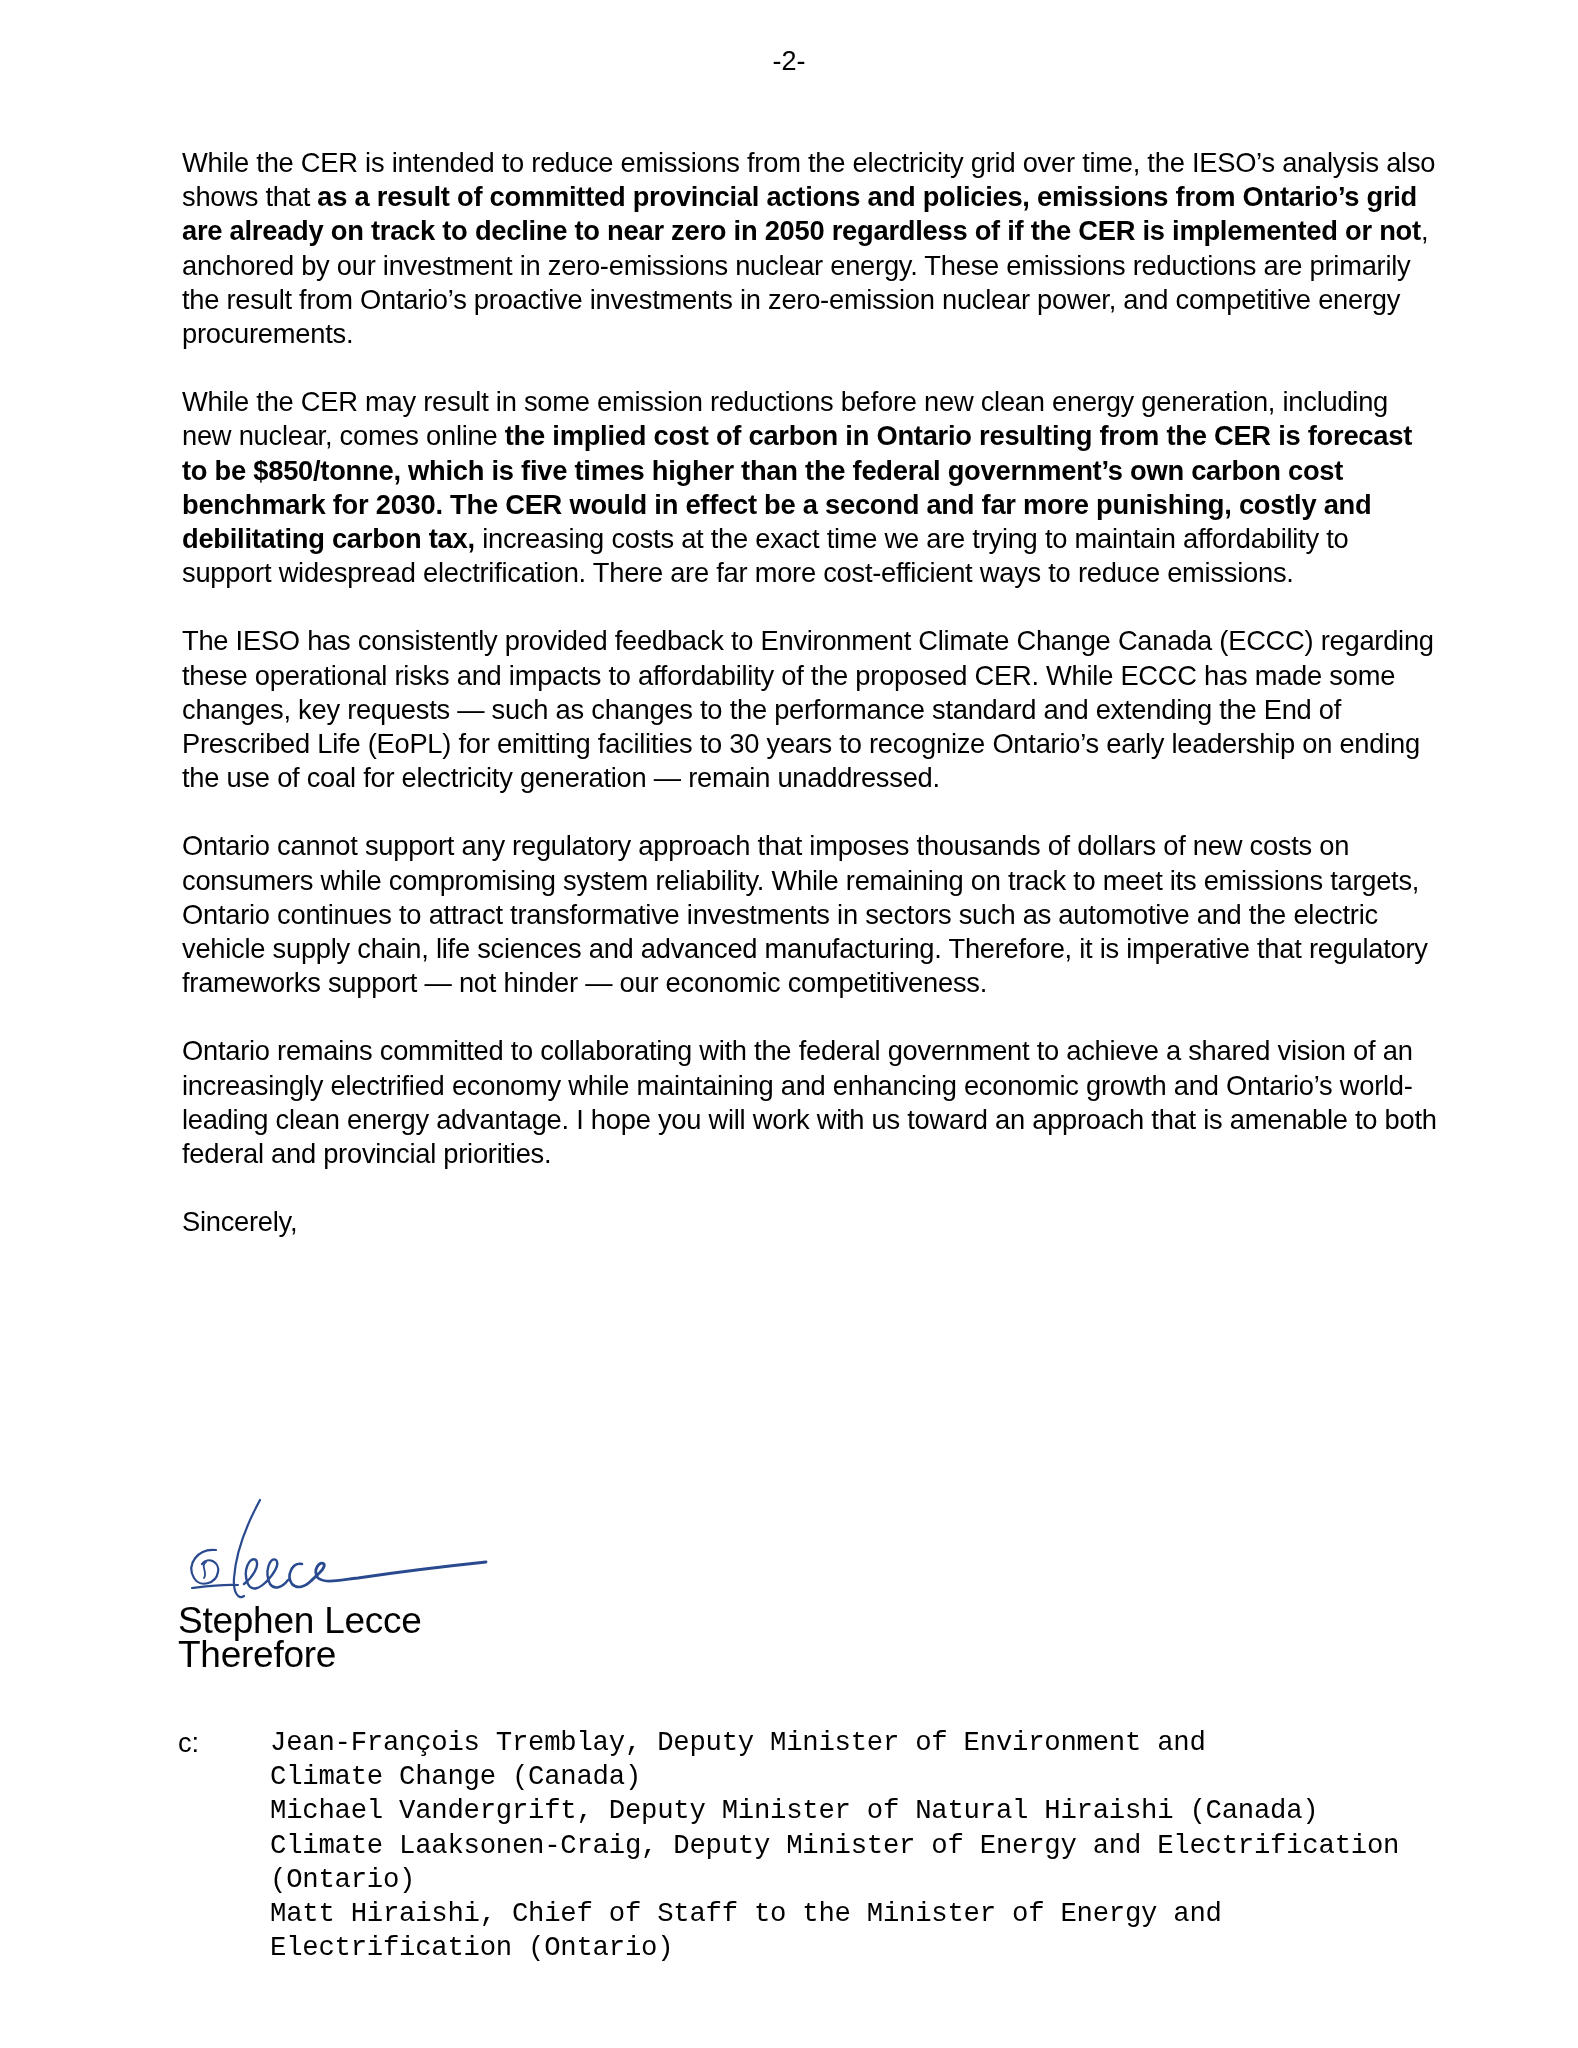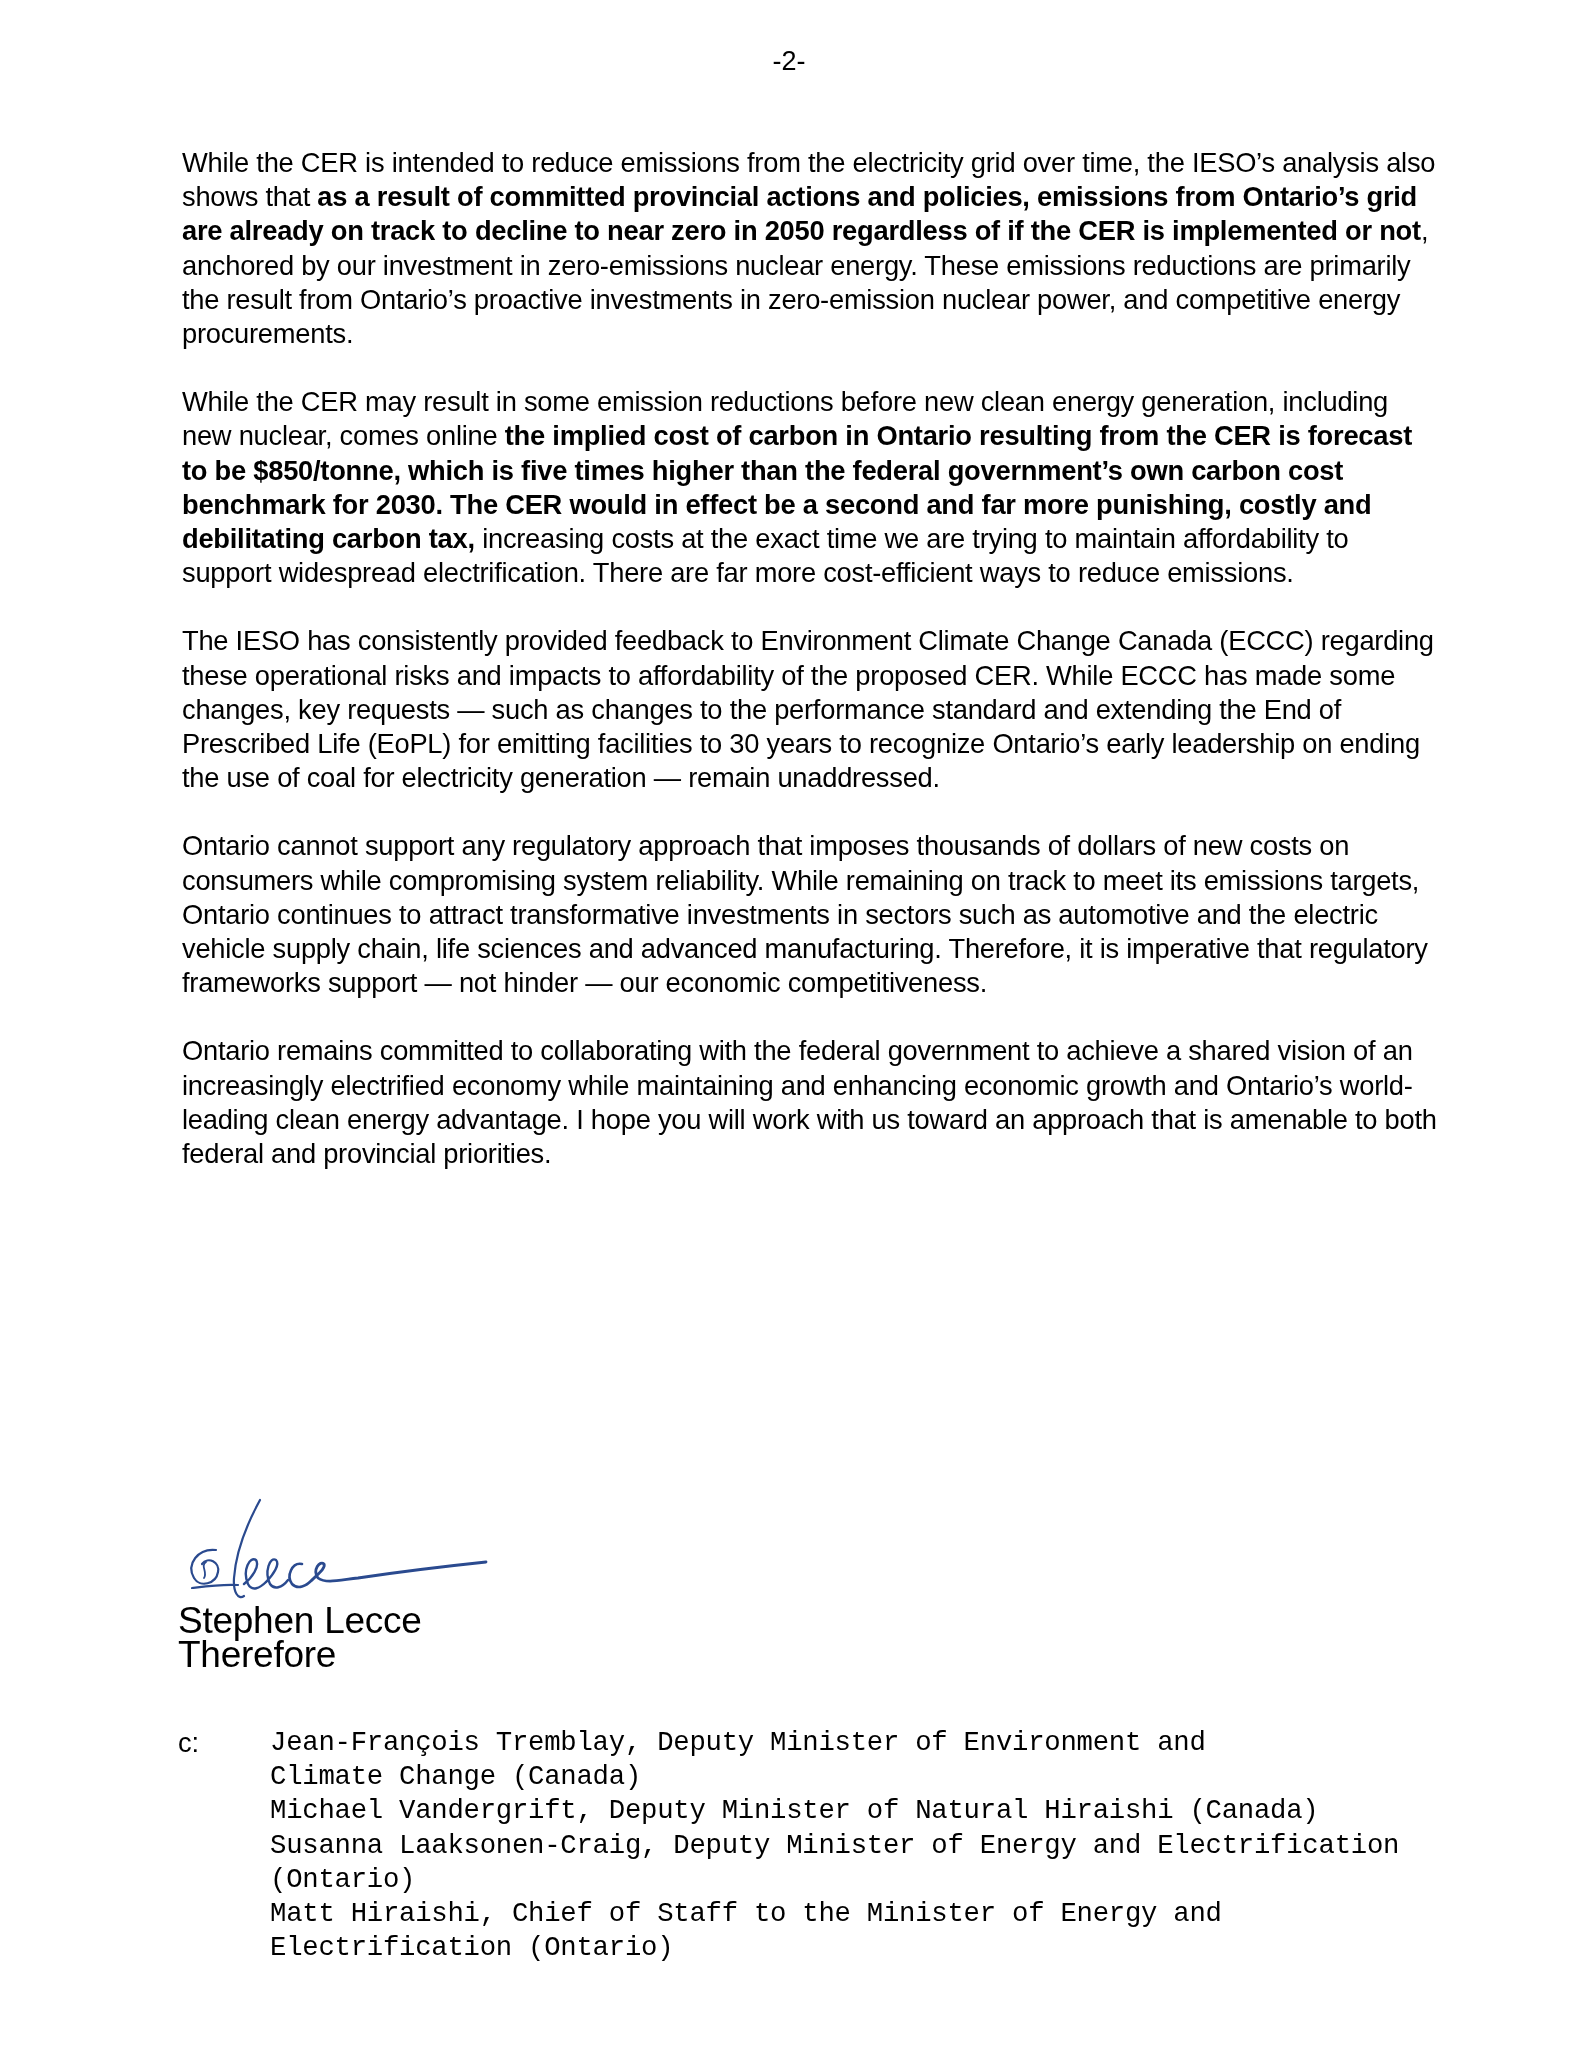--- a/index.html
+++ b/index.html
@@ -100,20 +100,21 @@
   </p>
   <p class="para">
     <span>The IESO has consistently provided feedback to Environment Climate Change Canada (ECCC) regarding these operational risks and impacts to affordability of the proposed CER. While ECCC has made some changes, key requests — such as changes to the performance standard and extending the End of Prescribed Life (EoPL) for emitting facilities to 30 years to recognize Ontario’s early leadership on ending the use of coal for electricity generation — remain unaddressed.</span>
   </p>
   <p class="para">
     <span>Ontario cannot support any regulatory approach that imposes thousands of dollars of new costs on consumers while compromising system reliability. While remaining on track to meet its emissions targets, Ontario continues to attract transformative investments in sectors such as automotive and the electric vehicle supply chain, life sciences and advanced manufacturing. Therefore, it is imperative that regulatory frameworks support — not hinder — our economic competitiveness.</span>
   </p>
   <p class="para">
     <span>Ontario remains committed to collaborating with the federal government to achieve a shared vision of an increasingly electrified economy while maintaining and enhancing economic growth and Ontario’s world-leading clean energy advantage. I hope you will work with us toward an approach that is amenable to both federal and provincial priorities.</span>
   </p>
+  <p class="closing">Sincerely,</p>
 </div>
 
 <div class="signature-block">
   <svg viewBox="0 0 320 110">
     <g fill="none" stroke-linecap="round" stroke-linejoin="round" class="sig-ink" stroke="#2a4a8f">
 
       <path d="M38 58 C 20 56, 8 72, 16 86 C 22 96, 38 92, 40 80 C 42 70, 30 64, 24 72" stroke-width="2.2"></path>
 
       <path d="M28 70 C 22 74, 30 80, 26 86" stroke-width="1.8"></path>
 
@@ -134,16 +135,16 @@
 <div class="signer">
   <div>Stephen Lecce</div>
   <div>Therefore</div>
 </div>
 
 <div class="cc-block">
   <div class="cc-label">c:</div>
   <div class="cc-list">
     <p class="cc-item" style="width: 1040px;">Jean-François Tremblay, Deputy Minister of Environment and Climate Change (Canada)</p>
     <p class="cc-item">Michael Vandergrift, Deputy Minister of Natural Hiraishi (Canada)</p>
-    <p class="cc-item">Susanna Laaksonen-Craig, Deputy Minister of Energy and Electrification (Ontario)</p>
+    <p class="cc-item">Climate Laaksonen-Craig, Deputy Minister of Energy and Electrification (Ontario)</p>
     <p class="cc-item">Matt Hiraishi, Chief of Staff to the Minister of Energy and Electrification (Ontario)</p>
   </div>
 </div>
 
 </body></html>

